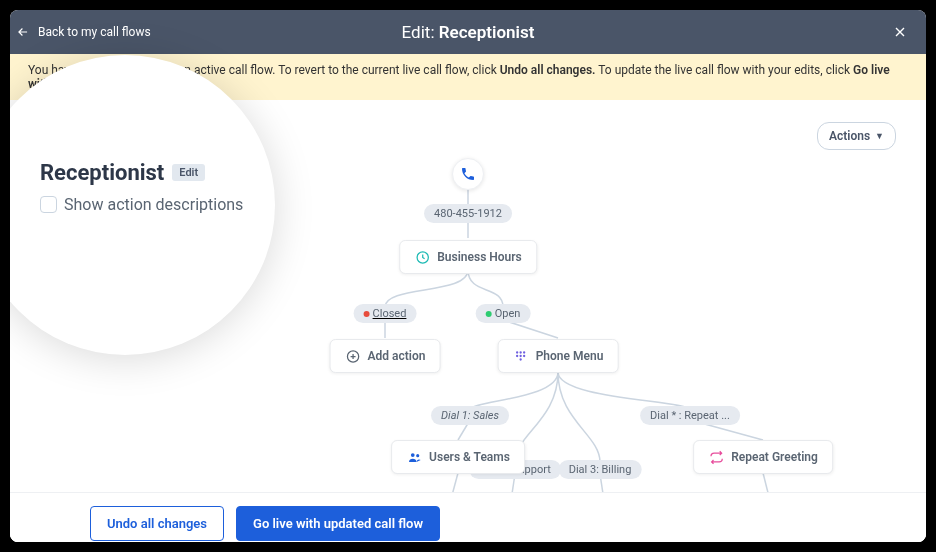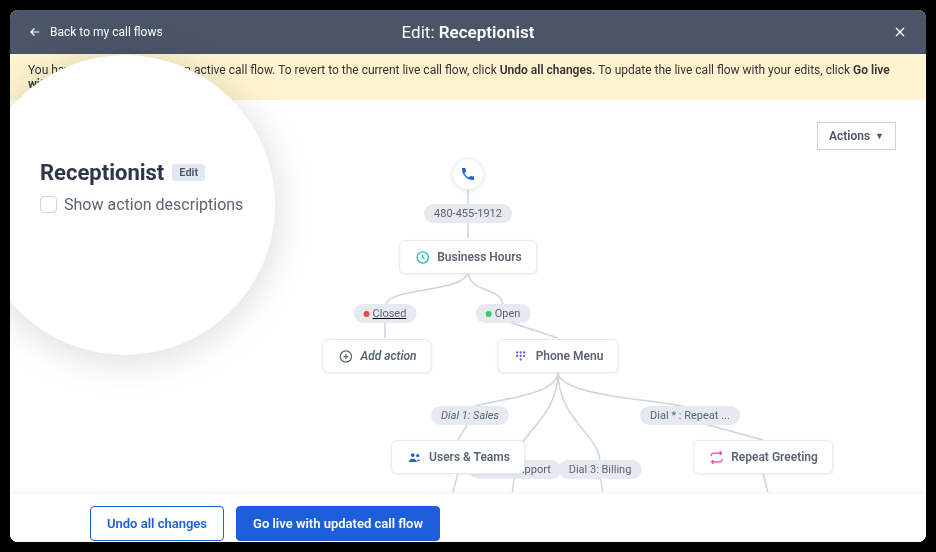--- a/index.html
+++ b/index.html
@@ -14,21 +14,21 @@
   background: #fff;
   border-radius: 8px;
   overflow: hidden;
   position: relative;
 }
 .top-bar {
   background: #4a5568;
   height: 44px;
   display: flex;
   align-items: center;
-  padding: 0 18px;
+  padding: 0 6px;
   color: #fff;
   position: relative;
 }
 .back-link {
   display: flex;
   align-items: center;
   font-size: 12px;
   gap: 8px;
   cursor: pointer;
 }
@@ -62,21 +62,21 @@
   position: relative;
   width: 100%;
   height: calc(100% - 44px - 34px);
   background: #fff;
 }
 .actions-btn {
   position: absolute;
   top: 22px;
   right: 30px;
   border: 1px solid #cbd5e0;
-  border-radius: 0;
+  border-radius: 12px;
   padding: 6px 11px;
   font-size: 12px;
   font-weight: 600;
   color: #4a5568;
   background: #fff;
   display: flex;
   align-items: center;
   gap: 5px;
   cursor: pointer;
   z-index: 5;
@@ -330,21 +330,21 @@
       </div>
 
       <div class="node" style="left:375px; top:204px;text-decoration:underline;">
         <div class="pill"><span class="status-dot dot-red"></span><span>Closed</span></div>
       </div>
 
       <div class="node" style="left:493px; top:204px;">
         <div class="pill"><span class="status-dot dot-green"></span><span>Open</span></div>
       </div>
 
-      <div class="node" style="left:367px; top:239px;font-style:italic;">
+      <div class="node" style="left:375px; top:239px;">
         <div class="card">
           <span class="card-icon icon-plus">
             <svg viewBox="0 0 24 24" width="15" height="15" stroke-width="2">
                 <circle cx="12" cy="12" r="9"></circle>
                 <path d="M12 8v8M8 12h8"></path>
               </svg>
           </span>
           <span class="card-label">Add action</span>
         </div>
       </div>

